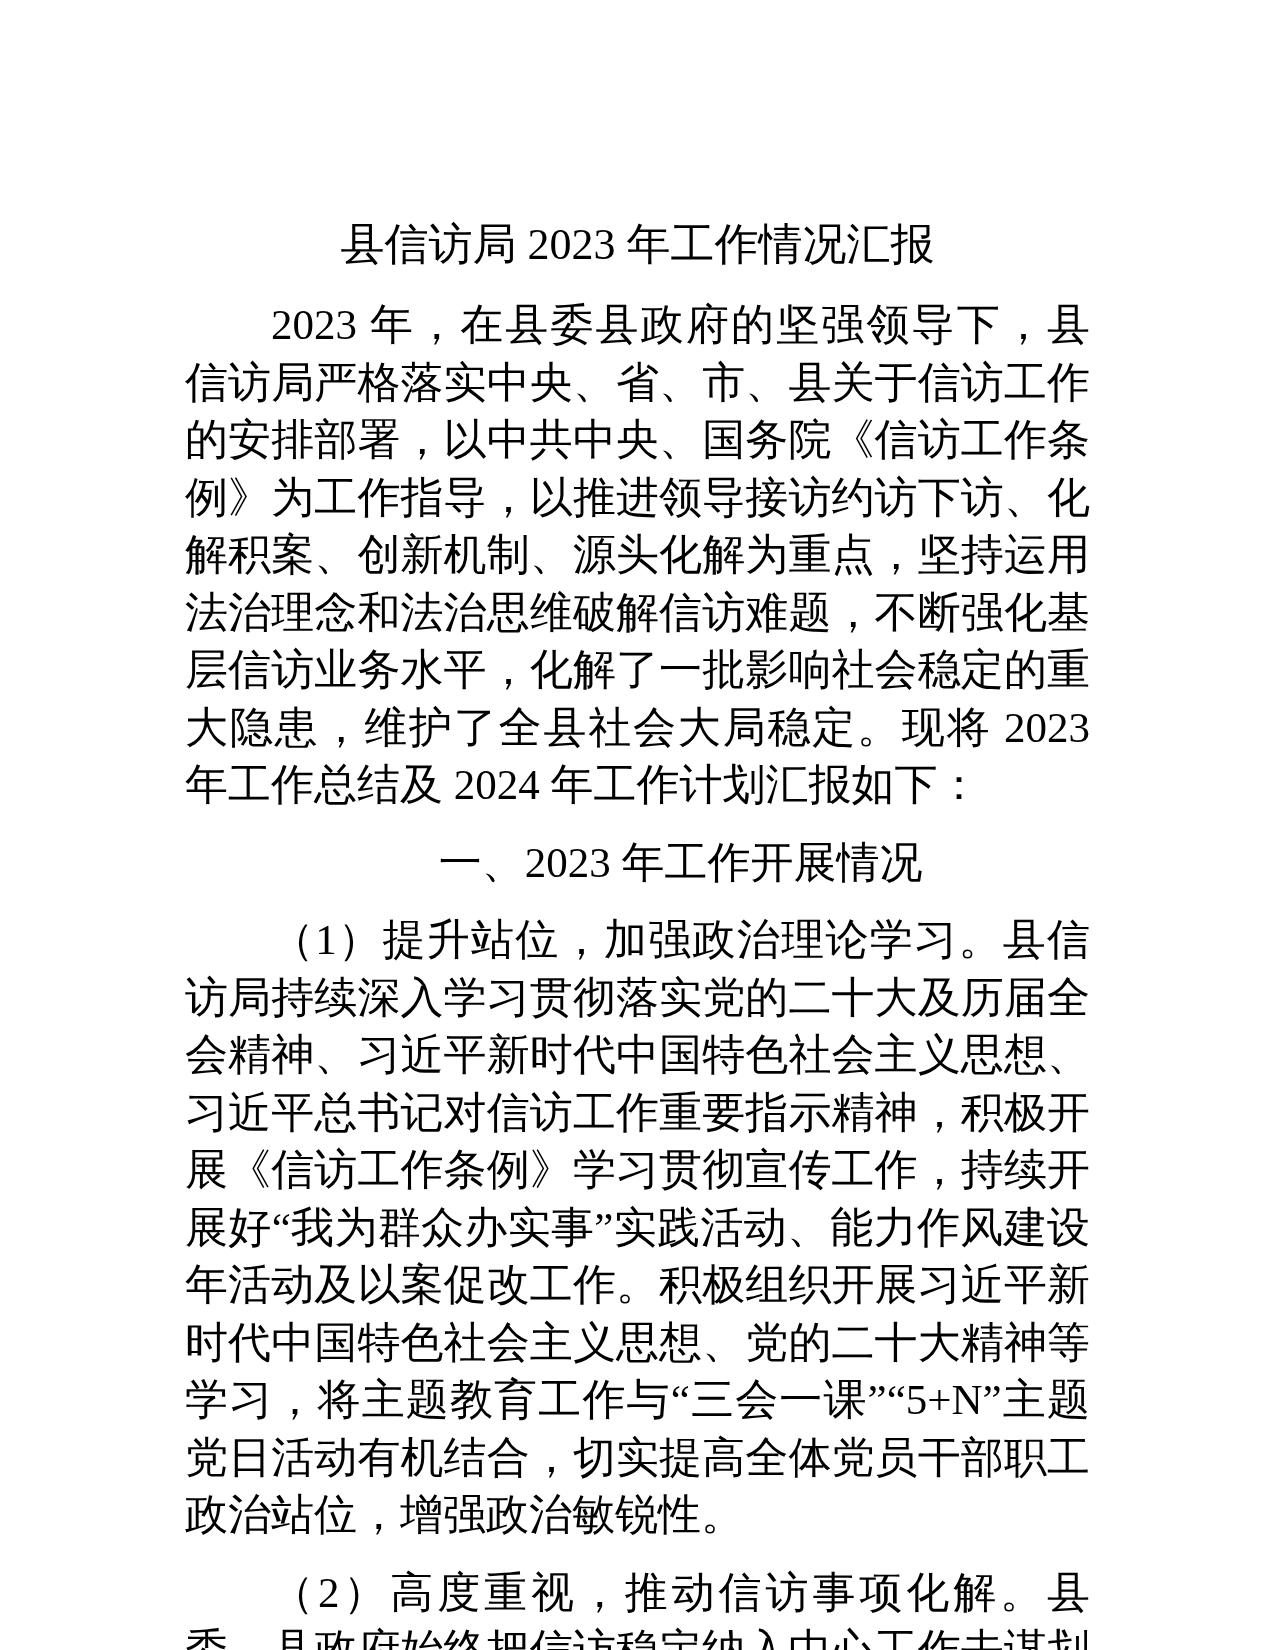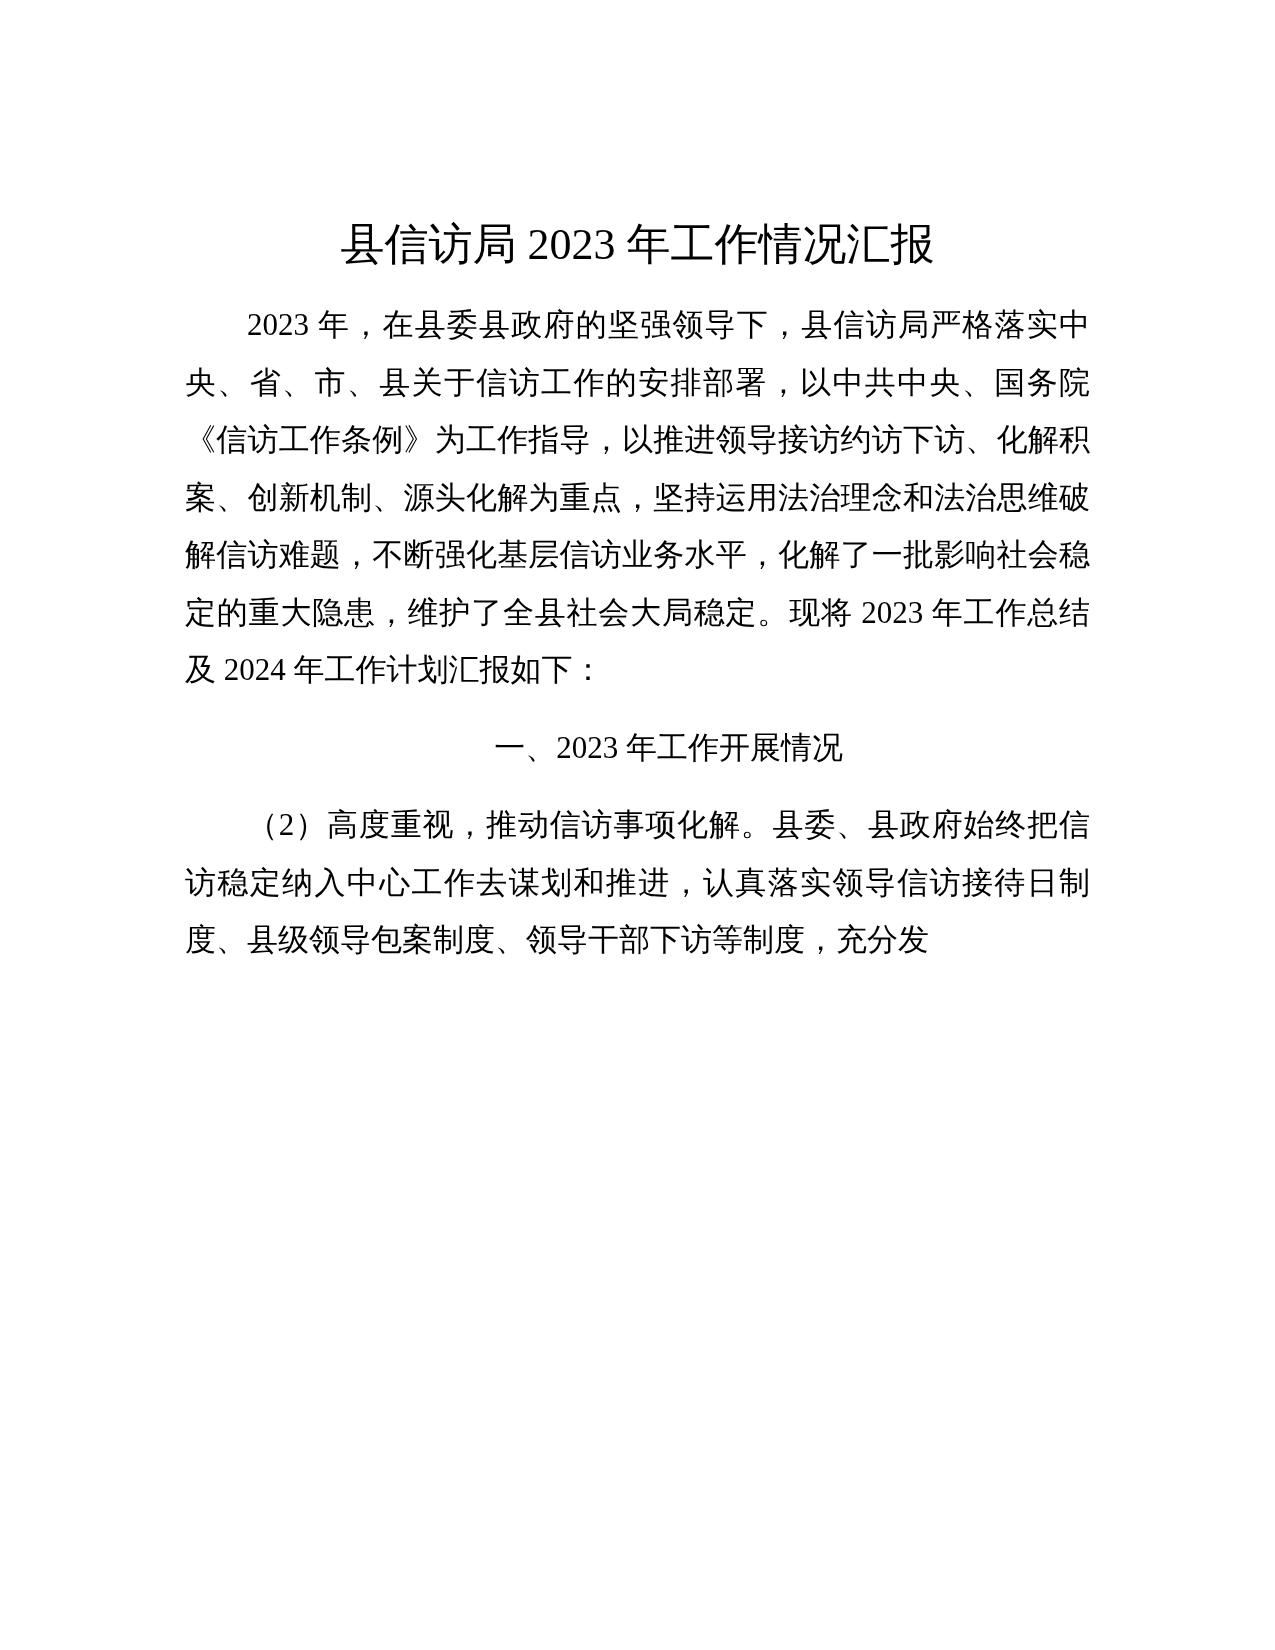--- a/index.html
+++ b/index.html
@@ -27,36 +27,37 @@
   .doc-title {
     margin: 0 0 22px 0;
     font-size: 44px;
     line-height: 58px;
     font-weight: 400;
     text-align: center;
     white-space: nowrap;
   }
   .para {
     margin: 0 0 20px 0;
-    font-size: 31px;
+    font-size: 43px;
     line-height: 57.5px;
     text-align: justify;
     text-justify: inter-ideograph;
     text-indent: 2em;
     word-break: break-all;
     overflow-wrap: break-word;
   }
   .para.heading {
     text-align: center;
     white-space: nowrap;
   }
 </style>
 </head>
 <body>
 
 <div class="page">
   <div class="content">
     <h1 class="doc-title">县信访局 2023 年工作情况汇报</h1>
     <p class="para">2023 年，在县委县政府的坚强领导下，县信访局严格落实中央、省、市、县关于信访工作的安排部署，以中共中央、国务院《信访工作条例》为工作指导，以推进领导接访约访下访、化解积案、创新机制、源头化解为重点，坚持运用法治理念和法治思维破解信访难题，不断强化基层信访业务水平，化解了一批影响社会稳定的重大隐患，维护了全县社会大局稳定。现将 2023 年工作总结及 2024 年工作计划汇报如下：</p>
     <p class="para heading">一、2023 年工作开展情况</p>
+    <p class="para">（1）提升站位，加强政治理论学习。县信访局持续深入学习贯彻落实党的二十大及历届全会精神、习近平新时代中国特色社会主义思想、习近平总书记对信访工作重要指示精神，积极开展《信访工作条例》学习贯彻宣传工作，持续开展好“我为群众办实事”实践活动、能力作风建设年活动及以案促改工作。积极组织开展习近平新时代中国特色社会主义思想、党的二十大精神等学习，将主题教育工作与“三会一课”“5+N”主题党日活动有机结合，切实提高全体党员干部职工政治站位，增强政治敏锐性。</p>
     <p class="para">（2）高度重视，推动信访事项化解。县委、县政府始终把信访稳定纳入中心工作去谋划和推进，认真落实领导信访接待日制度、县级领导包案制度、领导干部下访等制度，充分发</p>
   </div>
 </div>
 
 </body></html>

